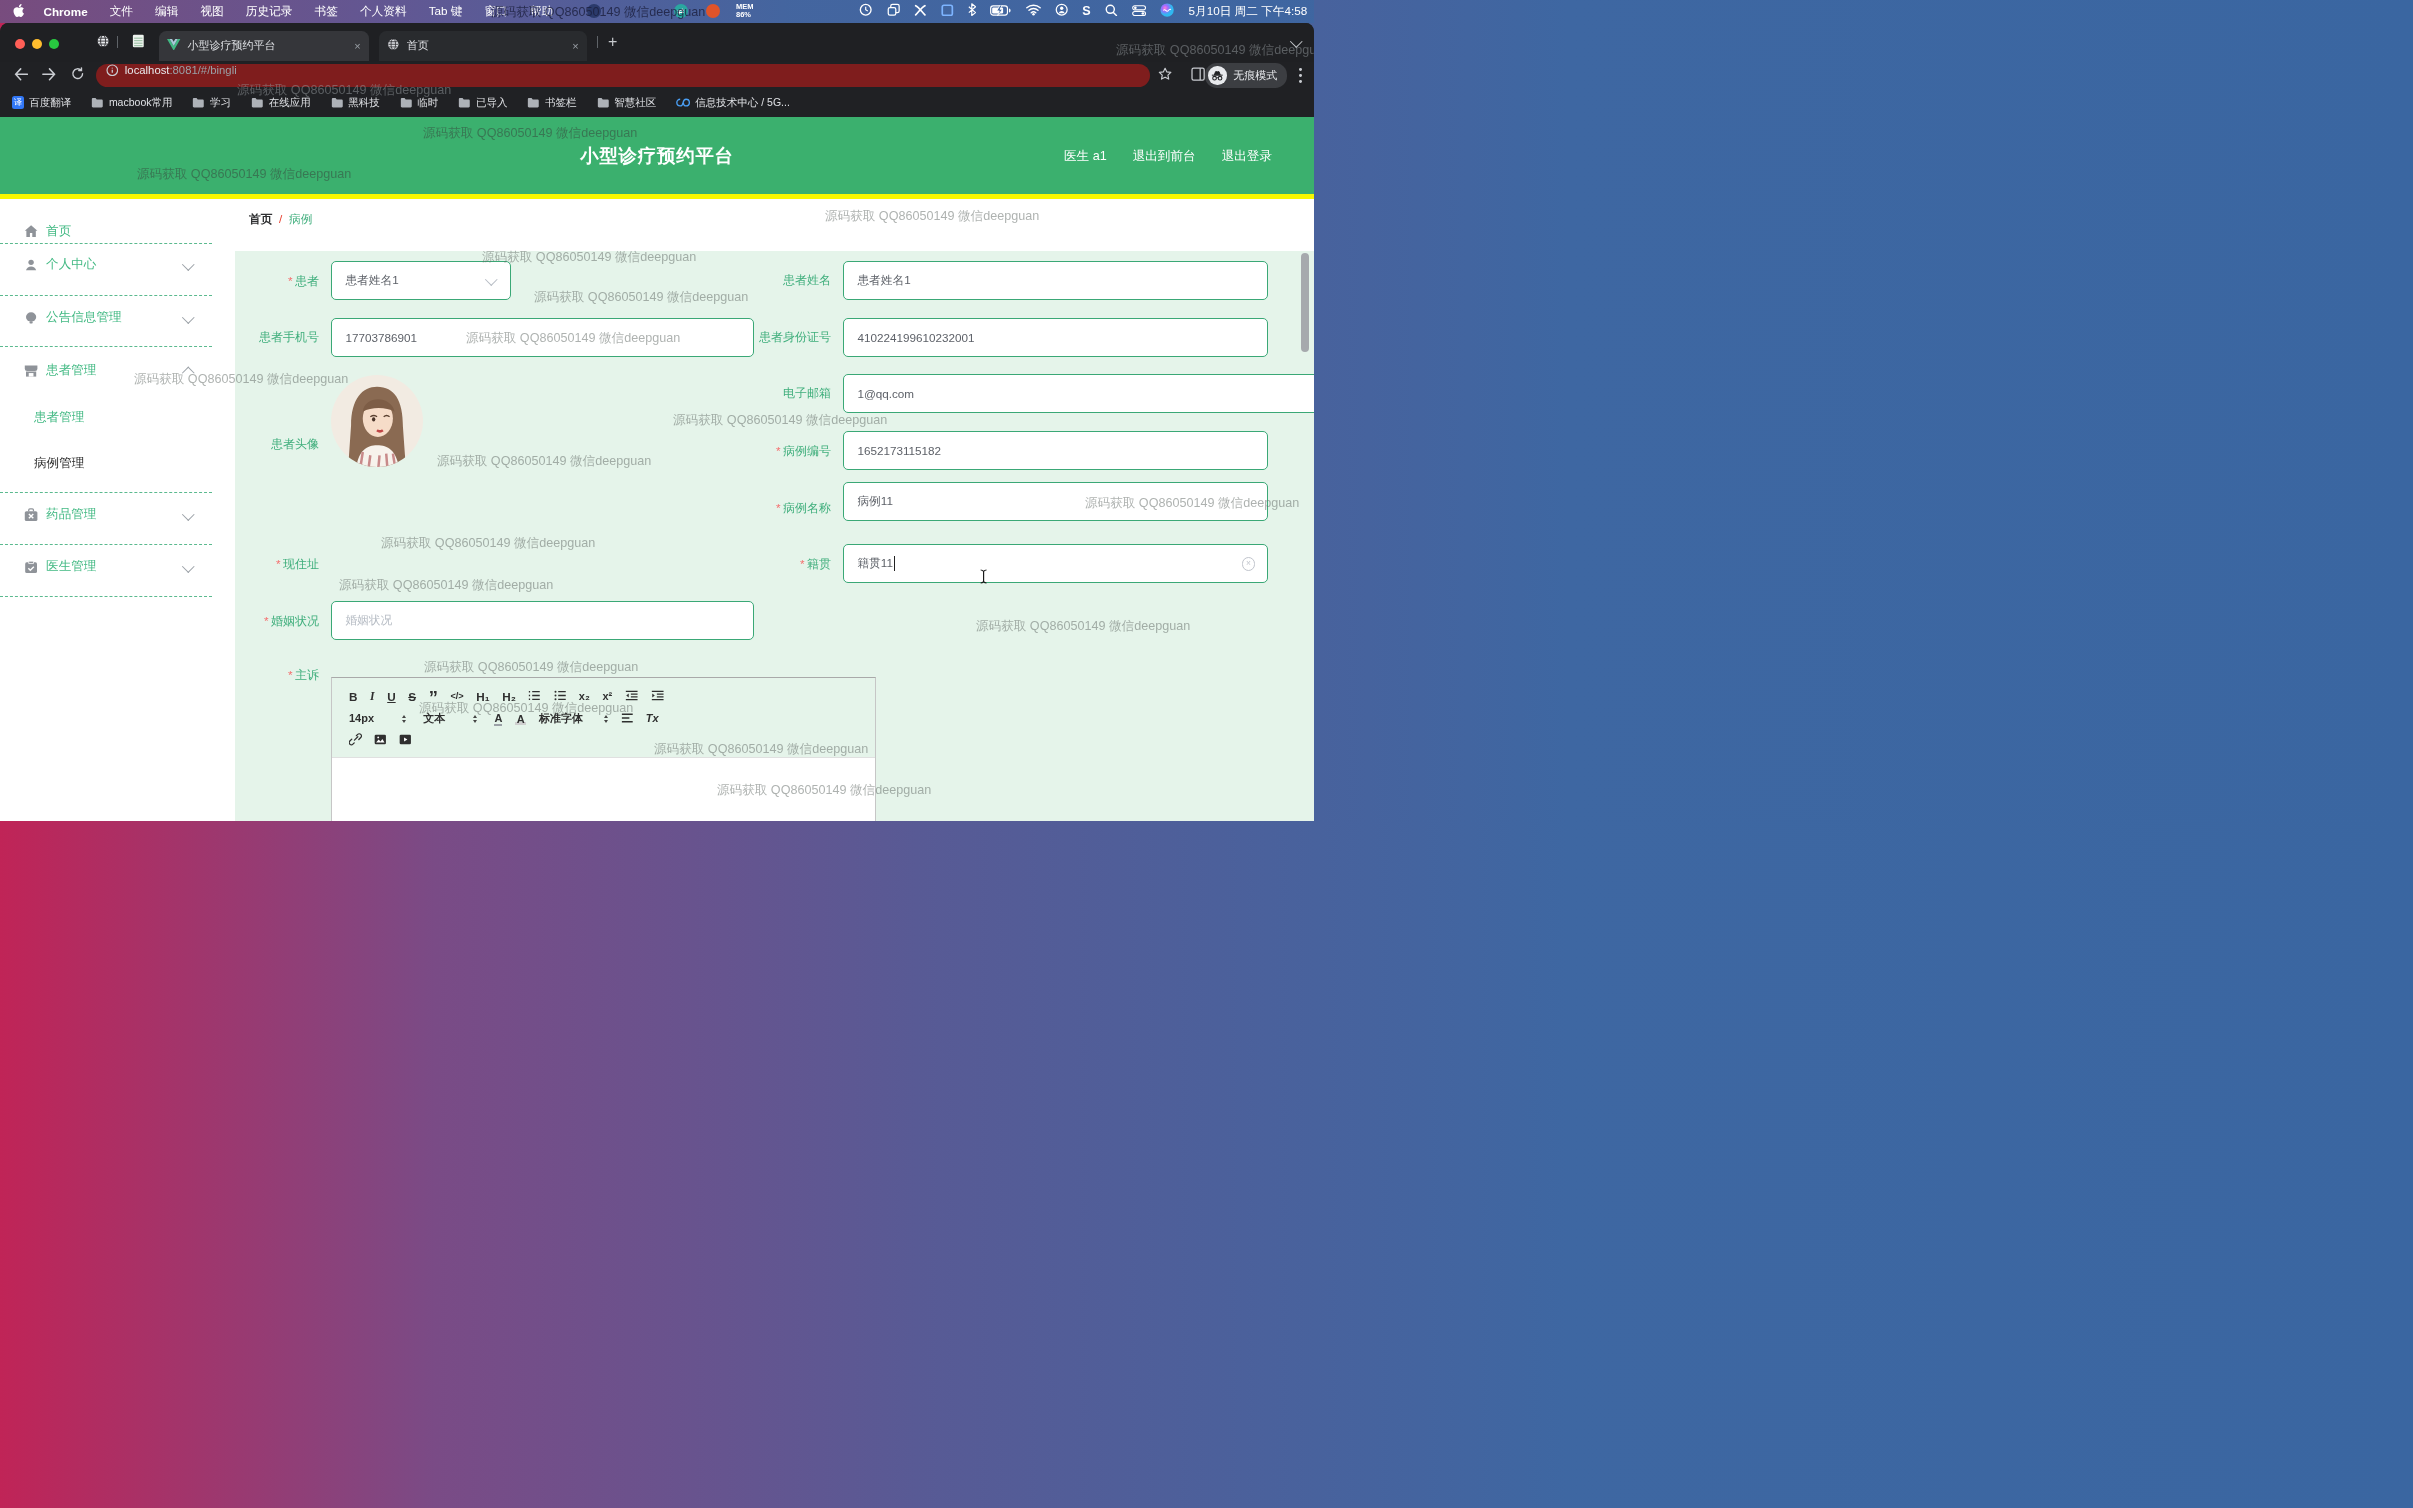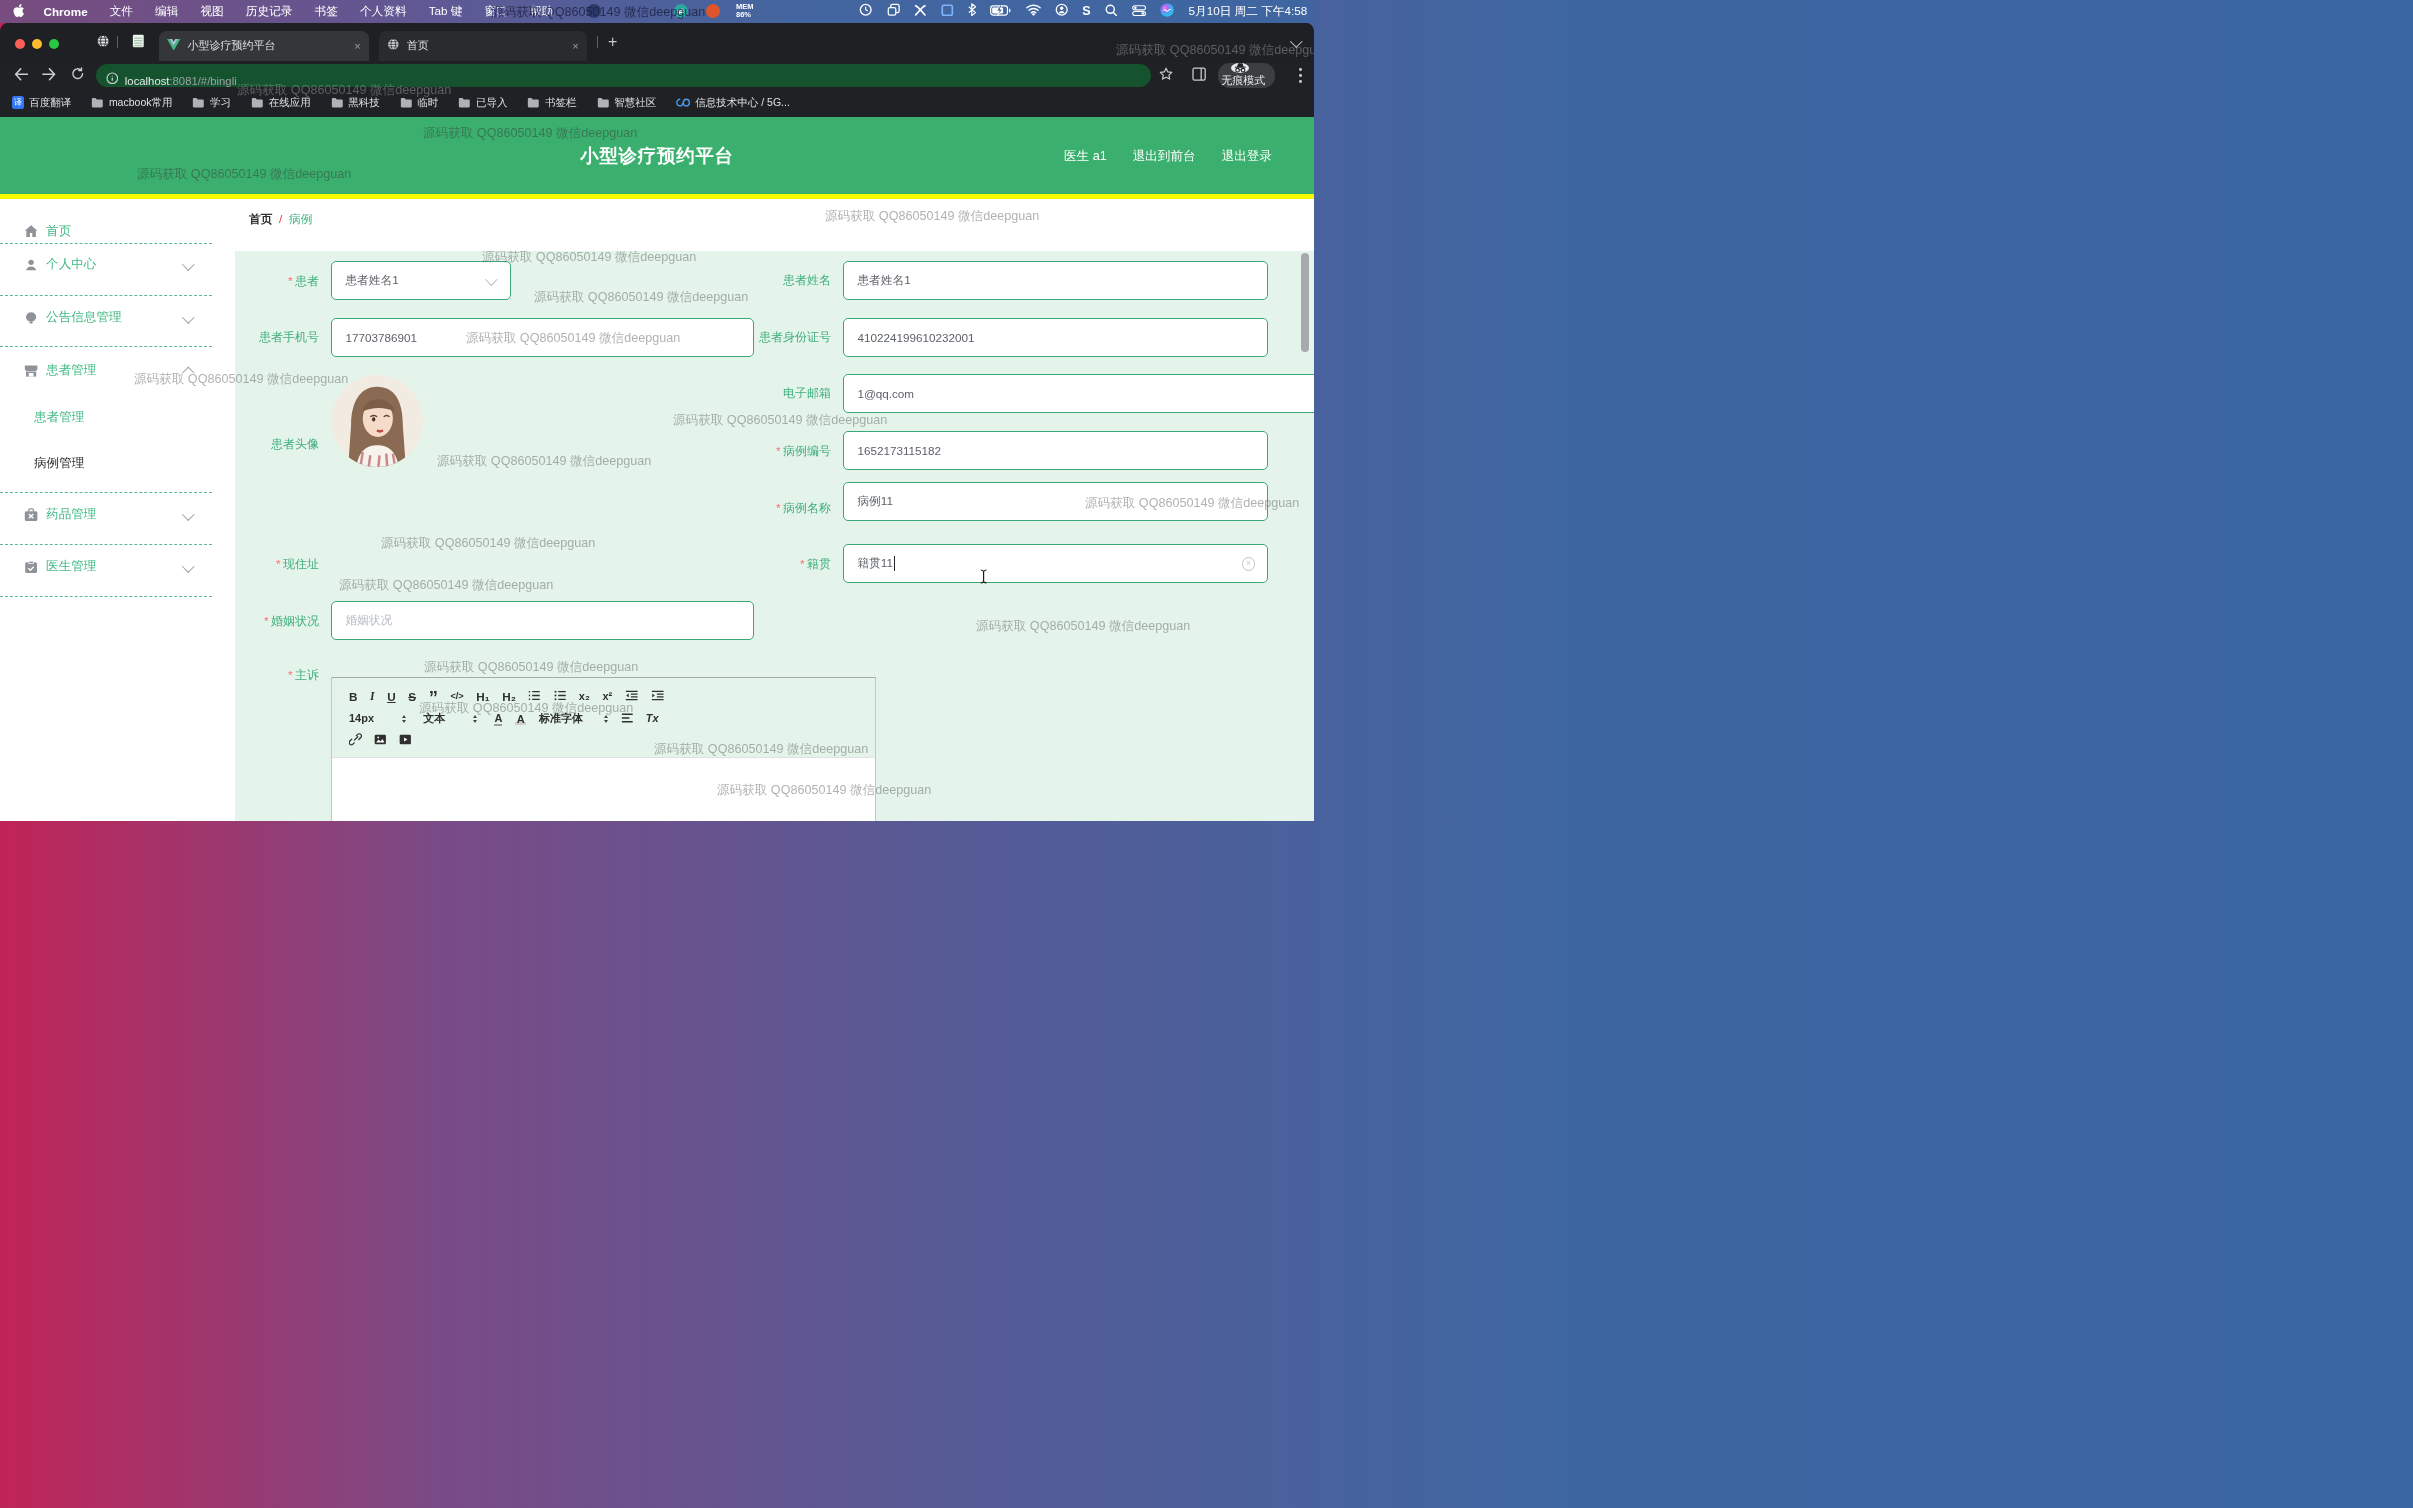--- a/index.html
+++ b/index.html
@@ -18,24 +18,24 @@
   .menubar .mi.b{font-weight:bold;}
   
   .window{position:absolute;left:0;top:22.6px;width:1314px;height:799px;background:#202124;border-radius:8.4px 8.4px 0 0;}
   .tabstrip{position:absolute;left:0;top:0;width:100%;height:39px;background:#1f2023;border-radius:8.4px 8.4px 0 0;}
   .tl{width:10px;height:10px;border-radius:50%;display:inline-block;margin-right:6.7px;}
   .tab{position:absolute;top:8.4px;height:30px;border-radius:7.5px 7.5px 0 0;display:flex;align-items:center;padding:0 8.4px;box-sizing:border-box;}
   .tab .t{font-size:11px;color:#dfe1e5;margin-left:6.7px;white-space:nowrap;overflow:hidden;flex:1;}
   .tab .x{color:#9aa0a6;font-size:11px;margin-left:6.7px;}
   .toolbarrow{position:absolute;left:0;top:39px;width:100%;height:28px;background:#202124;display:flex;align-items:center;}
   .navic{color:#c9ccd1;font-size:14.2px;width:28.5px;text-align:center;}
-  .urlpill{height:23.5px;background:#14532d;border-radius:11.7px;flex:1;margin:0 8.4px 0 3.4px;display:flex;align-items:flex-end;padding:0 10px;}
+  .urlpill{height:23.5px;background:#7f1d1d;border-radius:11.7px;flex:1;margin:0 8.4px 0 3.4px;display:flex;align-items:flex-start;padding:0 10px;}
   .urlpill .host{color:#e8eaed;font-size:11.3px;margin-left:6.7px;}
   .urlpill .rest{color:#9aa0a6;font-size:11.3px;}
-  .incog{height:25px;background:#3c3e42;border-radius:11.7px;display:flex;align-items:center;padding:0 10px 0 3.4px;margin:0 12px;flex-direction:column;}
+  .incog{height:25px;background:#3c3e42;border-radius:11.7px;display:flex;align-items:center;padding:0 10px 0 3.4px;margin:0 0;}
   .incog .cir{width:18.4px;height:18.4px;border-radius:50%;background:#e8eaed;display:flex;align-items:center;justify-content:center;margin-right:6.7px;}
   .incog .lbl{color:#e8eaed;font-size:11px;white-space:nowrap;}
   .bookbar{position:absolute;left:0;top:66px;width:100%;height:28px;background:#202124;display:flex;align-items:center;padding-left:11.7px;box-sizing:border-box;}
   .bk{display:flex;align-items:center;margin-right:20px;color:#dfe1e5;font-size:10.5px;white-space:nowrap;}
   .bk svg,.bk .bic{margin-right:5px;}
   .kebab{width:3.4px;height:15px;display:inline-flex;flex-direction:column;justify-content:space-between;margin:0 11.7px;}
   .kebab i{width:2.9px;height:2.9px;border-radius:50%;background:#c9ccd1;}
   
   .page{position:absolute;left:0;top:94px;width:1314px;height:705px;background:#fff;overflow:hidden;}
   .apphdr{position:absolute;left:0;top:0;width:100%;height:77px;background:#3bb06e;}

